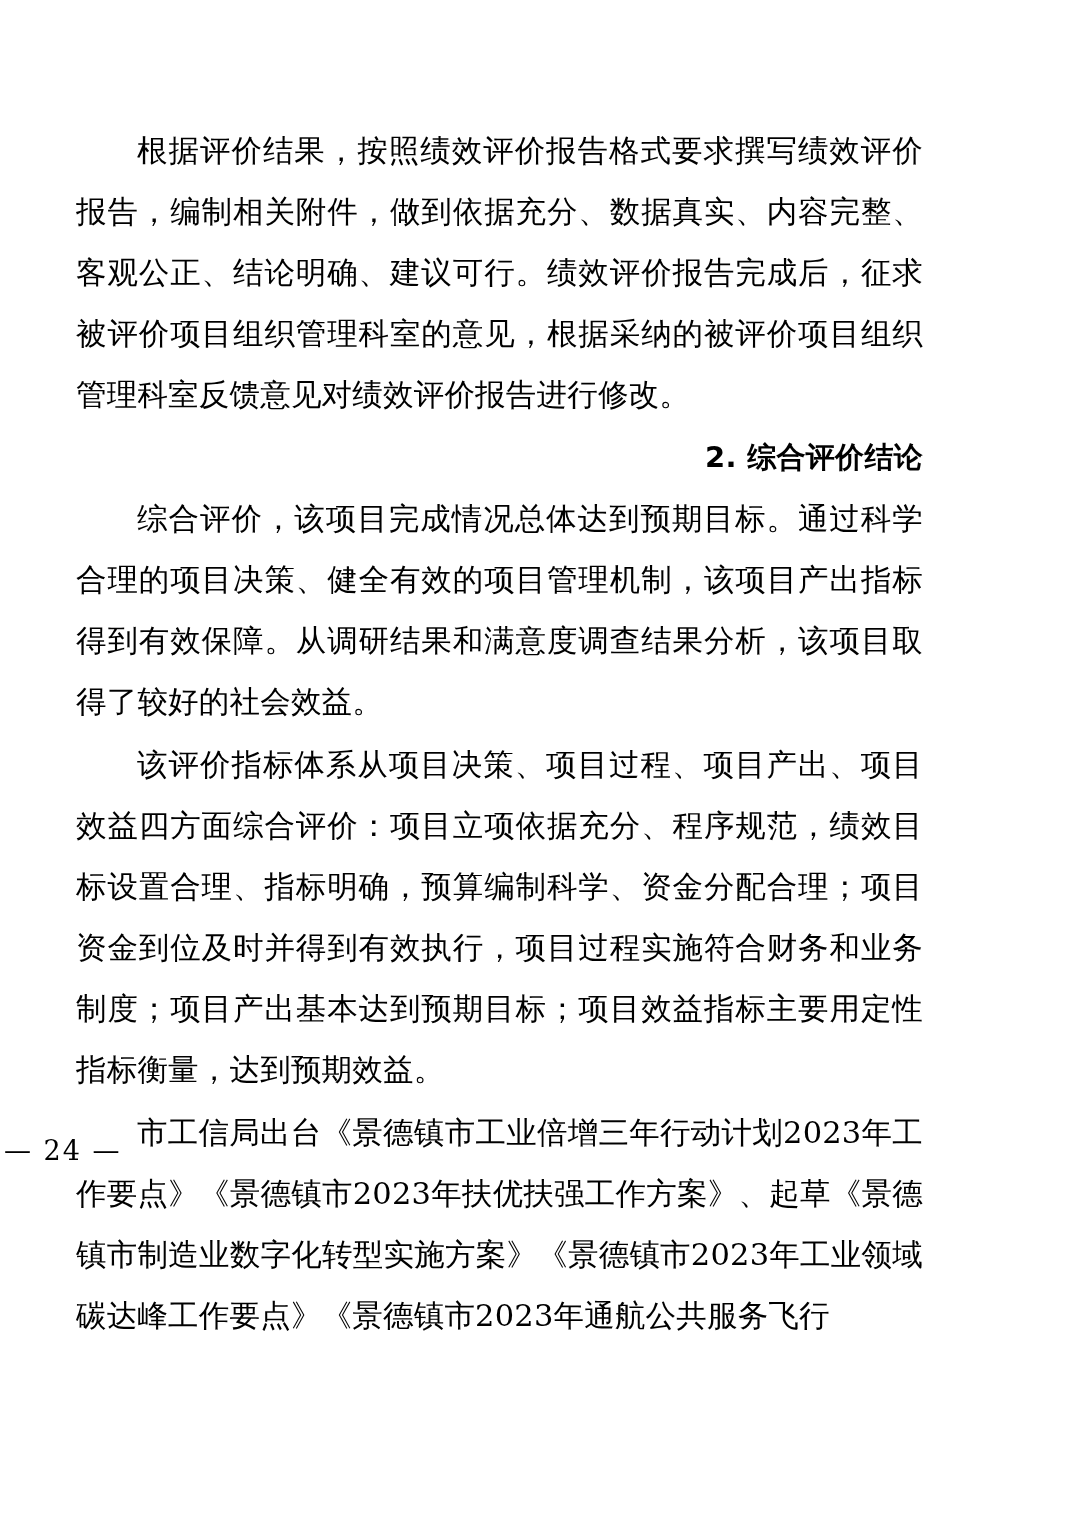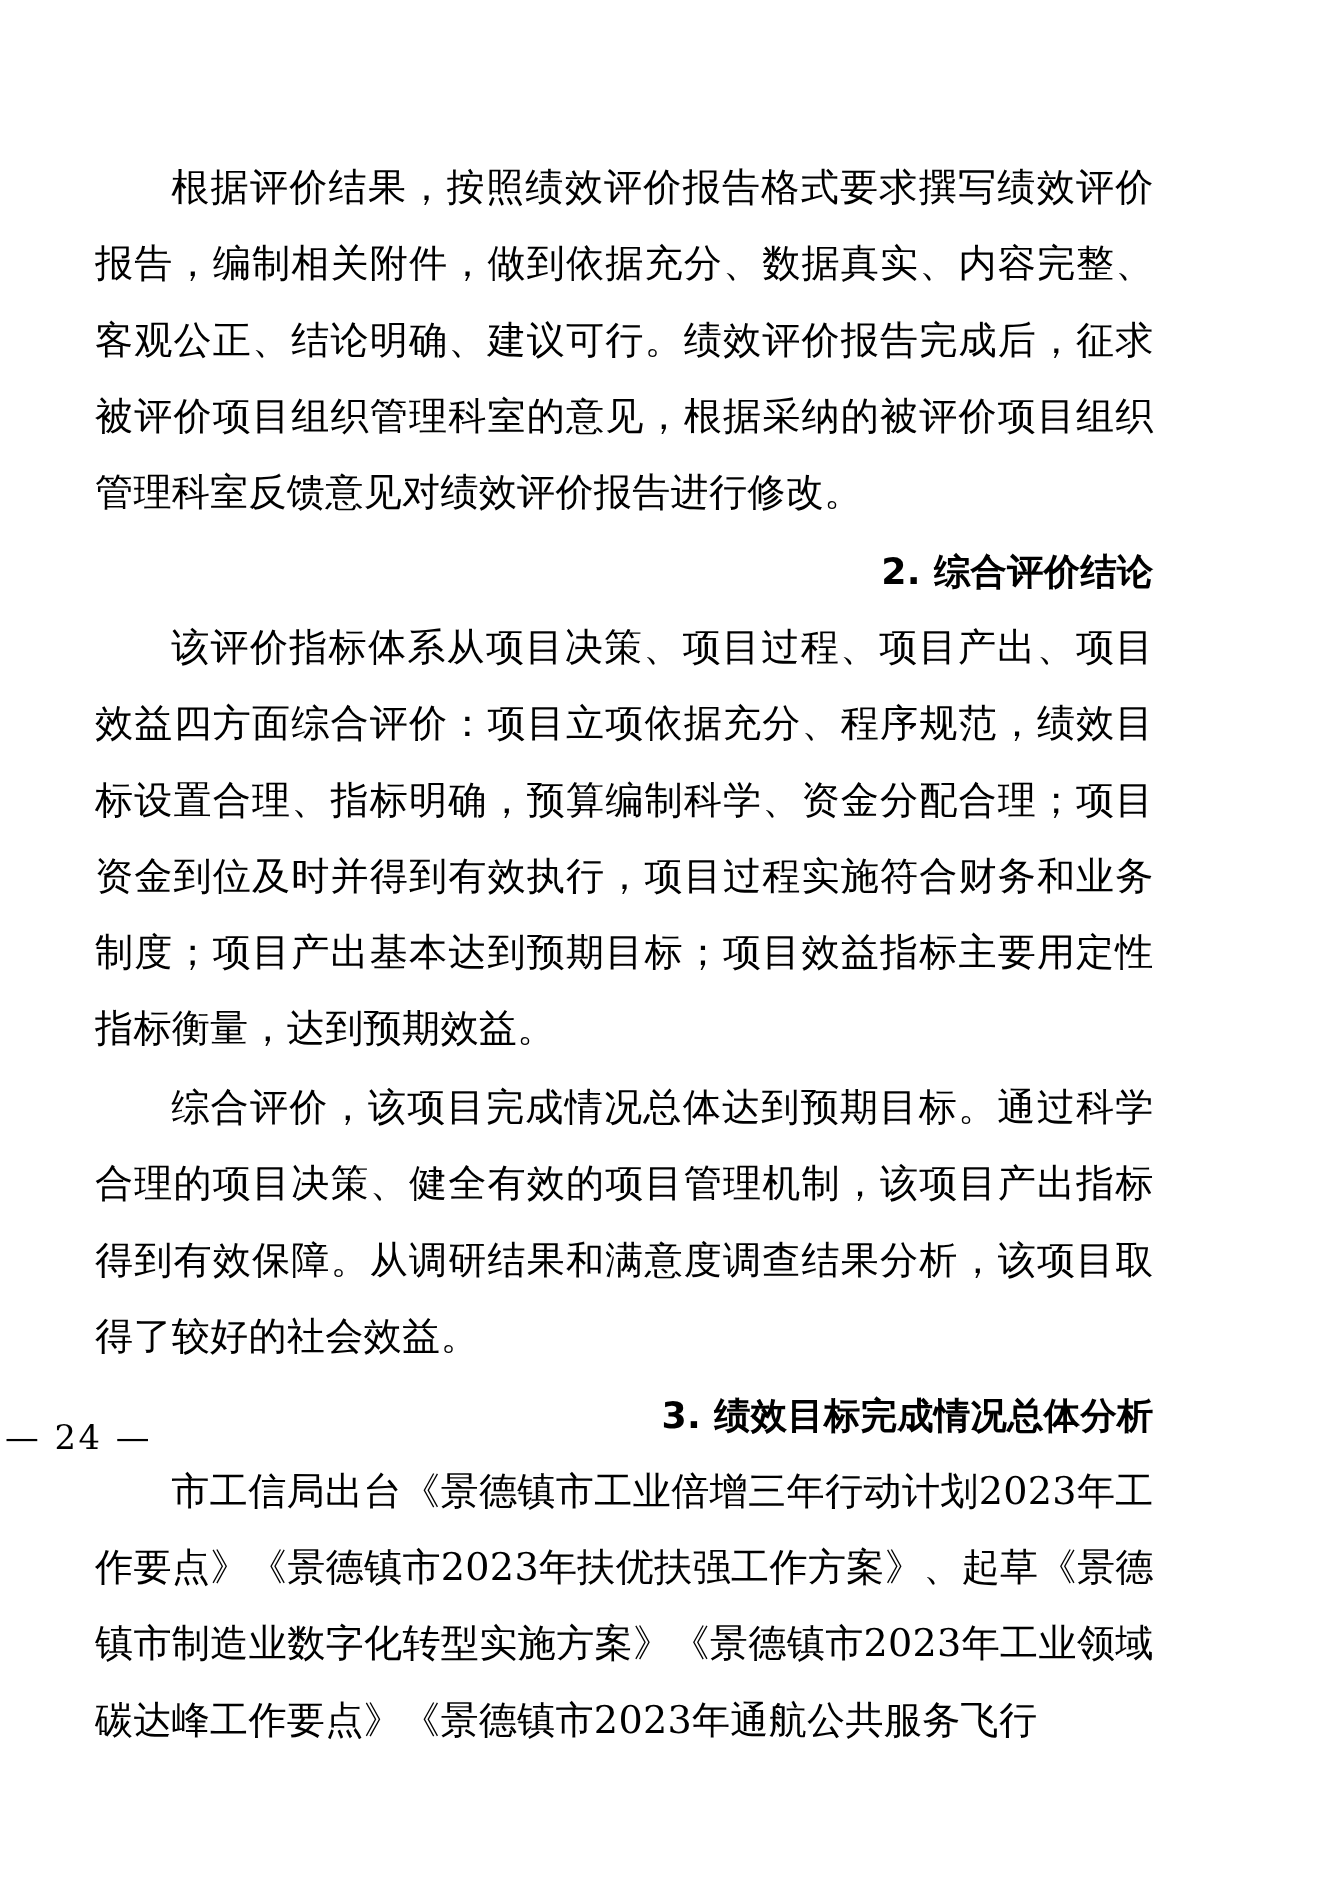--- a/index.html
+++ b/index.html
@@ -59,23 +59,22 @@
 </style>
 </head>
 <body>
 
 <div class="page">
 
   <p class="body-text">根据评价结果，按照绩效评价报告格式要求撰写绩效评价报告，编制相关附件，做到依据充分、数据真实、内容完整、客观公正、结论明确、建议可行。绩效评价报告完成后，征求被评价项目组织管理科室的意见，根据采纳的被评价项目组织管理科室反馈意见对绩效评价报告进行修改。</p>
 
   <h3 class="heading">2. 综合评价结论</h3>
 
+  <p class="body-text">综合评价，该项目完成情况总体达到预期目标。通过科学合理的项目决策、健全有效的项目管理机制，该项目产出指标得到有效保障。从调研结果和满意度调查结果分析，该项目取得了较好的社会效益。</p>
+
   <p class="body-text">该评价指标体系从项目决策、项目过程、项目产出、项目效益四方面综合评价：项目立项依据充分、程序规范，绩效目标设置合理、指标明确，预算编制科学、资金分配合理；项目资金到位及时并得到有效执行，项目过程实施符合财务和业务制度；项目产出基本达到预期目标；项目效益指标主要用定性指标衡量，达到预期效益。</p>
 
-  <p class="body-text">综合评价，该项目完成情况总体达到预期目标。通过科学合理的项目决策、健全有效的项目管理机制，该项目产出指标得到有效保障。从调研结果和满意度调查结果分析，该项目取得了较好的社会效益。</p>
-
-  <h3 class="heading">3. 绩效目标完成情况总体分析</h3>
 
 
   <p class="body-text">市工信局出台《景德镇市工业倍增三年行动计划2023年工作要点》《景德镇市2023年扶优扶强工作方案》、起草《景德镇市制造业数字化转型实施方案》《景德镇市2023年工业领域碳达峰工作要点》《景德镇市2023年通航公共服务飞行</p>
 
   <div class="page-number">— 24 —</div>
 </div>
 
 </body></html>

